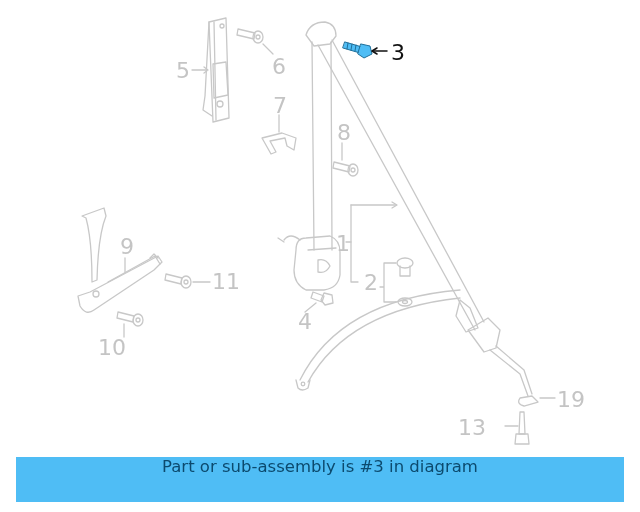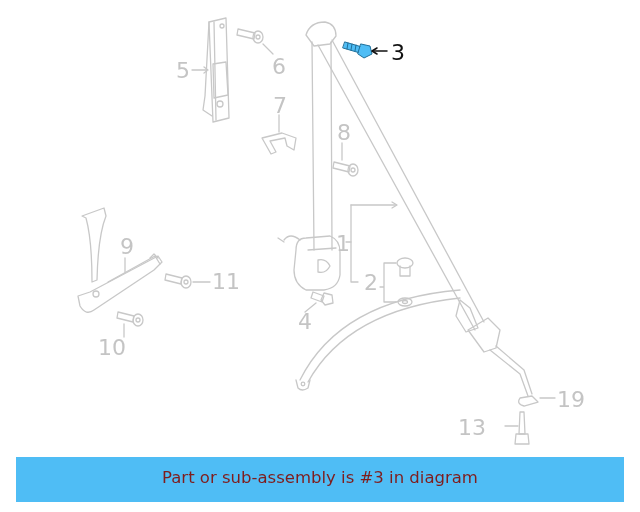--- a/index.html
+++ b/index.html
@@ -3,22 +3,22 @@
 <meta charset="utf-8">
 <style>
   html, body { margin: 0; padding: 0; background: #ffffff; }
   body { width: 640px; height: 512px; position: relative; overflow: hidden;
          font-family: "DejaVu Sans", sans-serif; }
   #diagram { position: absolute; left: 0; top: 0; width: 640px; height: 512px; }
   .callout { position: absolute; font-family: "DejaVu Sans", sans-serif; font-size: 22px;
              color: #c4c4c4; line-height: 1; }
   .callout.active { color: #111111; }
   #banner { position: absolute; left: 16px; top: 457px; width: 608px; height: 45px;
-            background: #4fbdf5; text-align: center; color: #7f1d1d;
-            font-size: 16.5px; line-height: 20px; padding-top: 11px; box-sizing: border-box; }
+            background: #4fbdf5; text-align: center; color: #0c4a6e;
+            font-size: 16.5px; line-height: 20px; padding-top: 0; box-sizing: border-box; }
 </style>
 </head>
 <body>
 
 <svg id="diagram" viewBox="0 0 640 512" fill="none" stroke="#c8c8c8" stroke-width="1.3" stroke-linejoin="round" stroke-linecap="round">
 
   <g>
     <path d="M209 22 L226 18 L229 118 L213 122 Z"></path>
     <path d="M214 22 L216 120"></path>
     <path d="M209 22 L205 96 L203 110 L212 116"></path>

